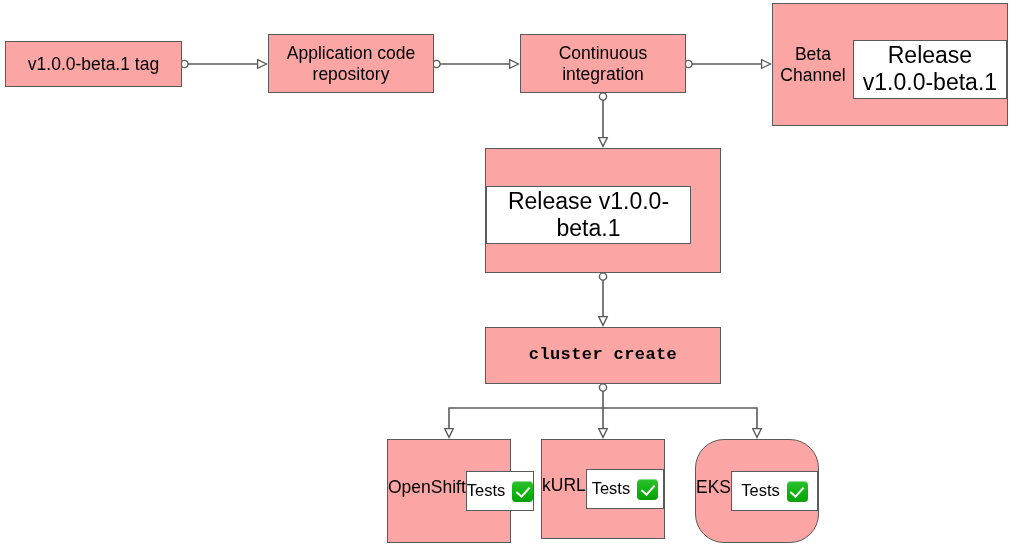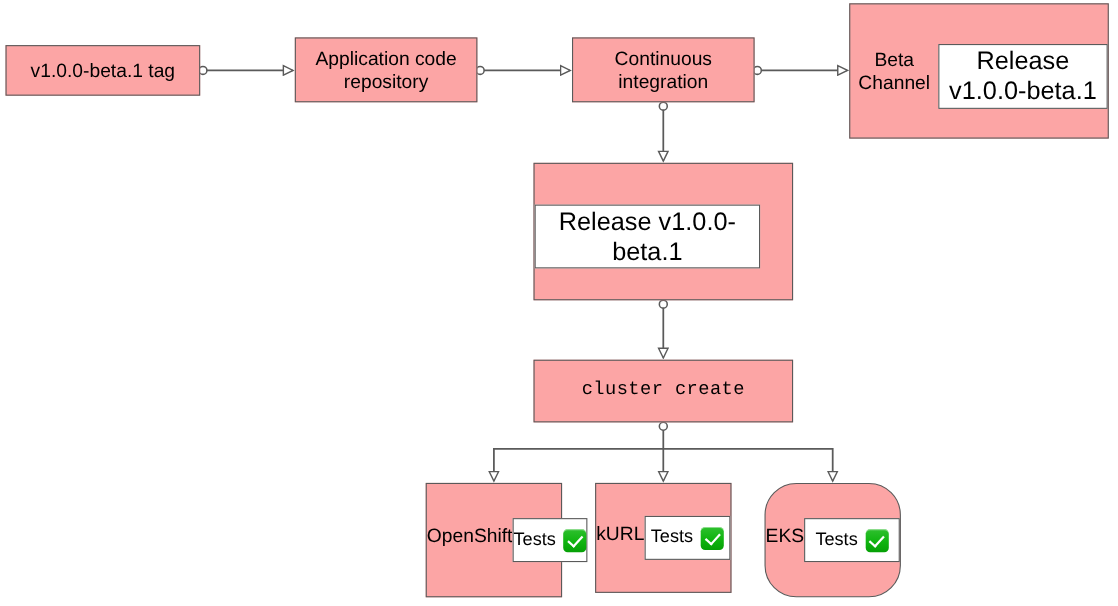--- a/index.html
+++ b/index.html
@@ -60,21 +60,21 @@
     background: #ffffff;
     border: 1.6px solid #5a5a5a;
     display: flex;
     align-items: center;
     justify-content: center;
     font-size: 23px;
     color: #000000;
   }
   .mono-node .node-label {
     font-family: "Liberation Mono", "DejaVu Sans Mono", monospace;
-    font-weight: normal;
+    font-weight: bold;
     font-size: 17px;
     letter-spacing: 0.4px;
   }
   .leaf-node {
     justify-content: flex-start;
     padding-top: 0;
   }
   .leaf-title {
     font-size: 17.5px;
     margin-bottom: 8px;

